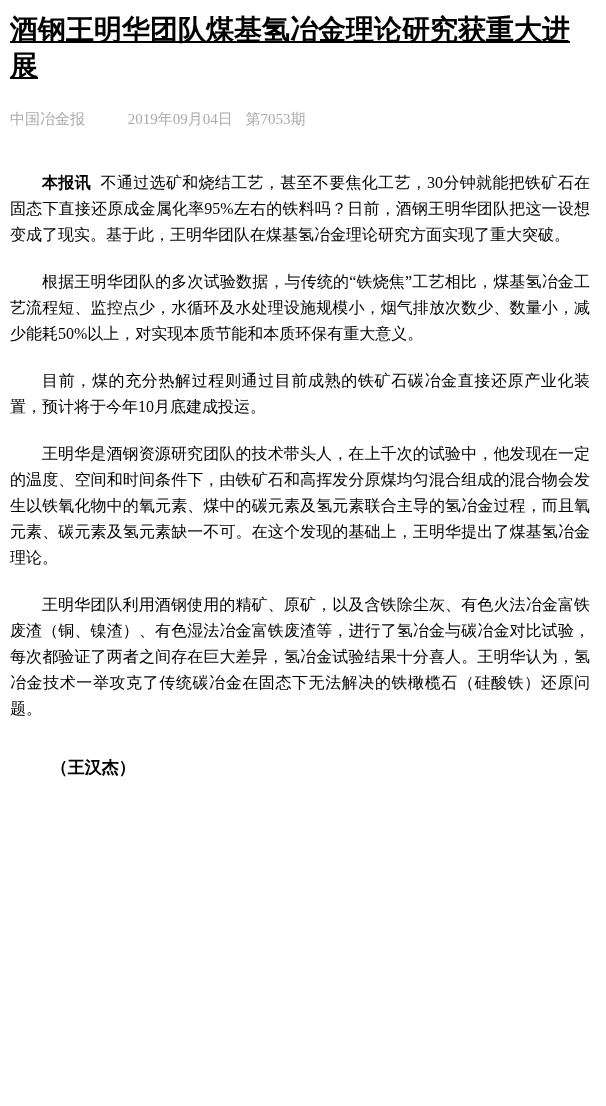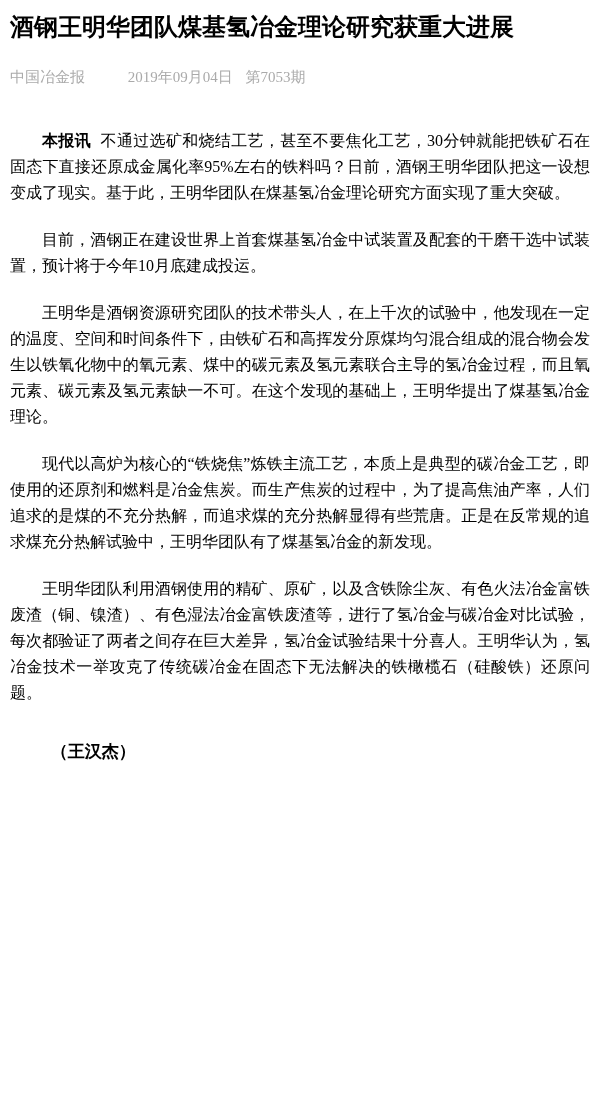--- a/index.html
+++ b/index.html
@@ -12,24 +12,25 @@
     min-height: 1106px;
     font-family: "Liberation Serif", "DejaVu Serif", serif;
     color: #000000;
     box-sizing: border-box;
   }
   .page {
     padding: 12px 10px 20px 10px;
   }
   .article-title {
     margin: 0 0 24px 0;
-    font-size: 24px;
+    font-size: 28px;
     font-weight: bold;
     line-height: 1.3;
     color: #000000;
+    text-decoration: underline;
   }
   .article-meta {
     margin: 0 0 40px 0;
     font-size: 15px;
     color: #aaaaaa;
     line-height: 1.4;
   }
   .article-meta .meta-source {
     margin-right: 2.6em;
   }
@@ -66,21 +67,21 @@
   <div class="article-meta">
     <span class="meta-source">中国冶金报</span>
     <span class="meta-date">2019年09月04日</span>
     <span class="meta-issue">第7053期</span>
   </div>
 
   <div class="article-body">
     <p>
       <strong class="lead">本报讯</strong><span>不通过选矿和烧结工艺，甚至不要焦化工艺，30分钟就能把铁矿石在固态下直接还原成金属化率95%左右的铁料吗？日前，酒钢王明华团队把这一设想变成了现实。基于此，王明华团队在煤基氢冶金理论研究方面实现了重大突破。</span>
     </p>
-    <p>目前，酒钢正在建设世界上首套煤基氢冶金中试装置及配套的干磨干选中试装置，预计将于今年10月底建成投运。</p>
+    <p>根据王明华团队的多次试验数据，与传统的“铁烧焦”工艺相比，煤基氢冶金工艺流程短、监控点少，水循环及水处理设施规模小，烟气排放次数少、数量小，减少能耗50%以上，对实现本质节能和本质环保有重大意义。</p>
+    <p>目前，煤的充分热解过程则通过目前成熟的铁矿石碳冶金直接还原产业化装置，预计将于今年10月底建成投运。</p>
     <p>王明华是酒钢资源研究团队的技术带头人，在上千次的试验中，他发现在一定的温度、空间和时间条件下，由铁矿石和高挥发分原煤均匀混合组成的混合物会发生以铁氧化物中的氧元素、煤中的碳元素及氢元素联合主导的氢冶金过程，而且氧元素、碳元素及氢元素缺一不可。在这个发现的基础上，王明华提出了煤基氢冶金理论。</p>
-    <p>现代以高炉为核心的“铁烧焦”炼铁主流工艺，本质上是典型的碳冶金工艺，即使用的还原剂和燃料是冶金焦炭。而生产焦炭的过程中，为了提高焦油产率，人们追求的是煤的不充分热解，而追求煤的充分热解显得有些荒唐。正是在反常规的追求煤充分热解试验中，王明华团队有了煤基氢冶金的新发现。</p>
     <p>王明华团队利用酒钢使用的精矿、原矿，以及含铁除尘灰、有色火法冶金富铁废渣（铜、镍渣）、有色湿法冶金富铁废渣等，进行了氢冶金与碳冶金对比试验，每次都验证了两者之间存在巨大差异，氢冶金试验结果十分喜人。王明华认为，氢冶金技术一举攻克了传统碳冶金在固态下无法解决的铁橄榄石（硅酸铁）还原问题。</p>
   </div>
 
   <p class="article-signature">（王汉杰）</p>
 
 </div>
 
 </body></html>

